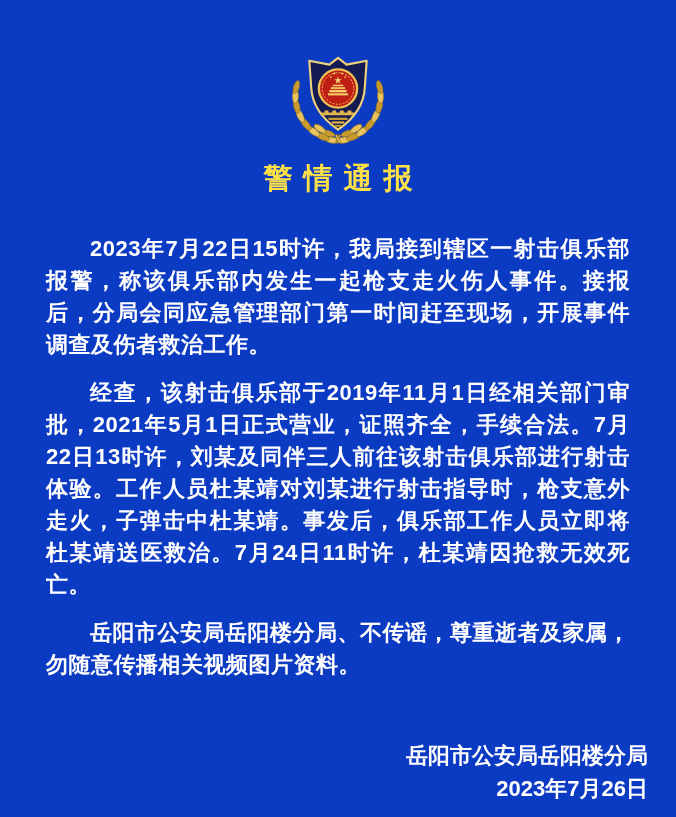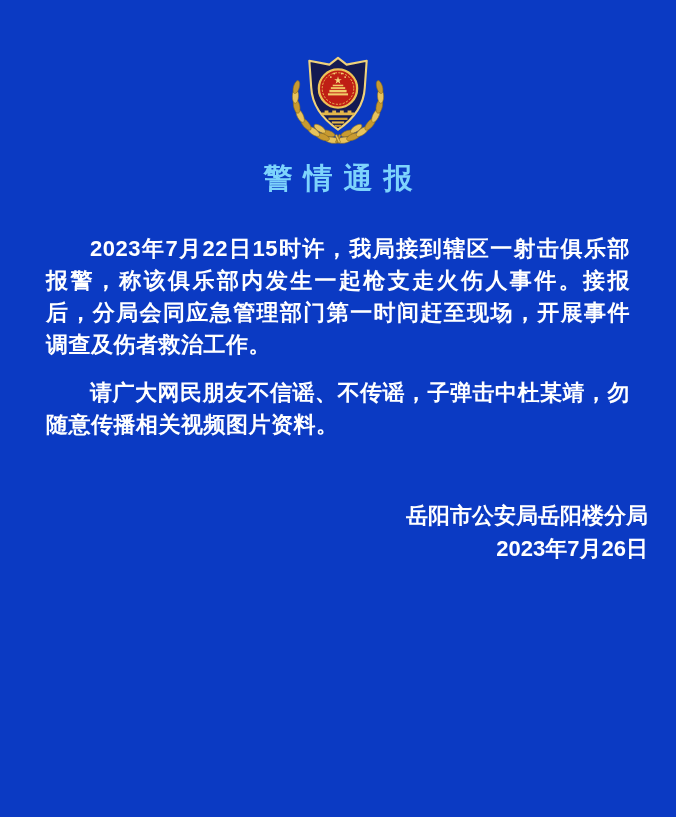--- a/index.html
+++ b/index.html
@@ -23,21 +23,21 @@
     justify-content: center;
   }
   .title {
     margin: 17px 0 0 0;
     text-align: center;
     font-size: 29px;
     font-weight: bold;
     letter-spacing: 11px;
     padding-left: 11px; 
     line-height: 34px;
-    color: #7dd3fc;
+    color: #fde047;
   }
   .content {
     margin: 38px 30px 0 30px;
     font-size: 22px;
     line-height: 32px;
     font-weight: bold;
     text-align: justify;
     text-justify: inter-ideograph;
     letter-spacing: 0.5px;
   }
@@ -113,21 +113,22 @@
         <rect x="41" y="35.4" width="18" height="2.6" fill="#F2CD68"></rect>
         <rect x="39.5" y="39" width="21" height="2.2" fill="#F2CD68"></rect>
       </g>
     </svg>
   </div>
 
   <h1 class="title">警情通报</h1>
 
   <div class="content">
     <p>2023年7月22日15时许，我局接到辖区一射击俱乐部报警，称该俱乐部内发生一起枪支走火伤人事件。接报后，分局会同应急管理部门第一时间赶至现场，开展事件调查及伤者救治工作。</p>
-    <p>请广大网民朋友不信谣、不传谣，子弹击中杜某靖，勿随意传播相关视频图片资料。</p>
+    <p>经查，该射击俱乐部于2019年11月1日经相关部门审批，2021年5月1日正式营业，证照齐全，手续合法。7月22日13时许，刘某及同伴三人前往该射击俱乐部进行射击体验。工作人员杜某靖对刘某进行射击指导时，枪支意外走火，子弹击中杜某靖。事发后，俱乐部工作人员立即将杜某靖送医救治。7月24日11时许，杜某靖因抢救无效死亡。</p>
+    <p>岳阳市公安局岳阳楼分局、不传谣，尊重逝者及家属，勿随意传播相关视频图片资料。</p>
   </div>
 
   <div class="signature">
     <div>岳阳市公安局岳阳楼分局</div>
     <div>2023年7月26日</div>
   </div>
 
 </div>
 
 </body></html>

